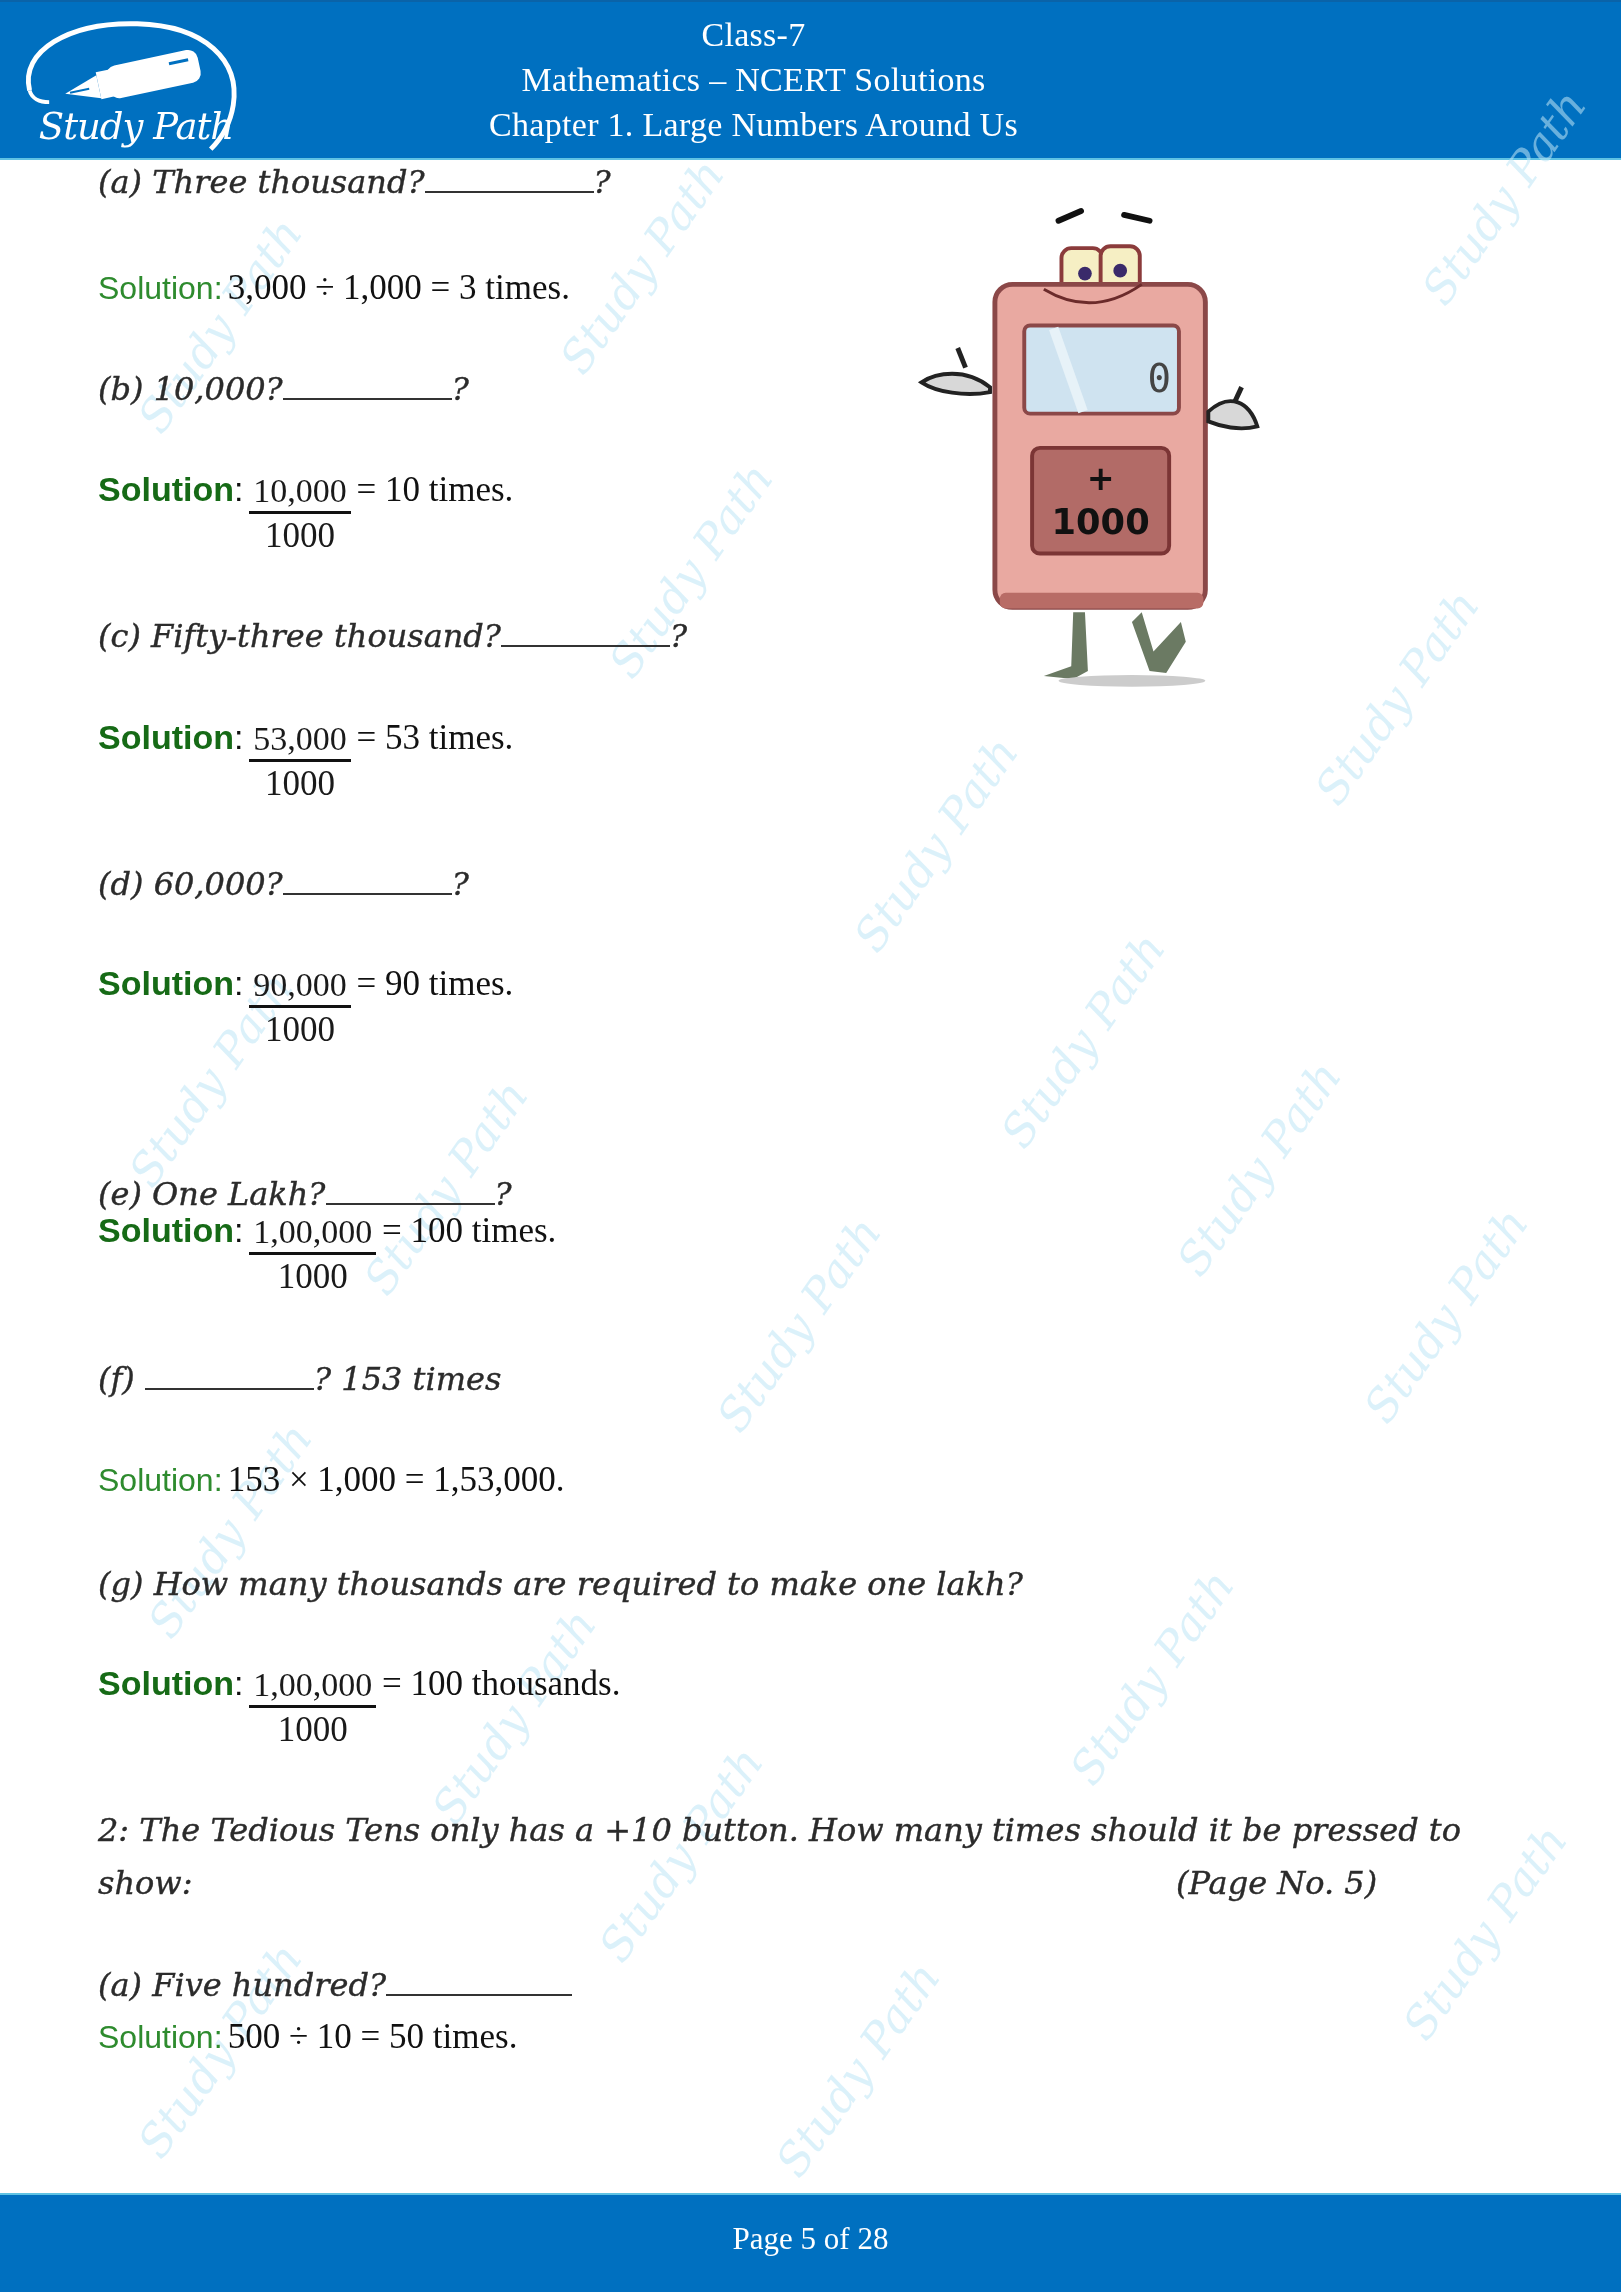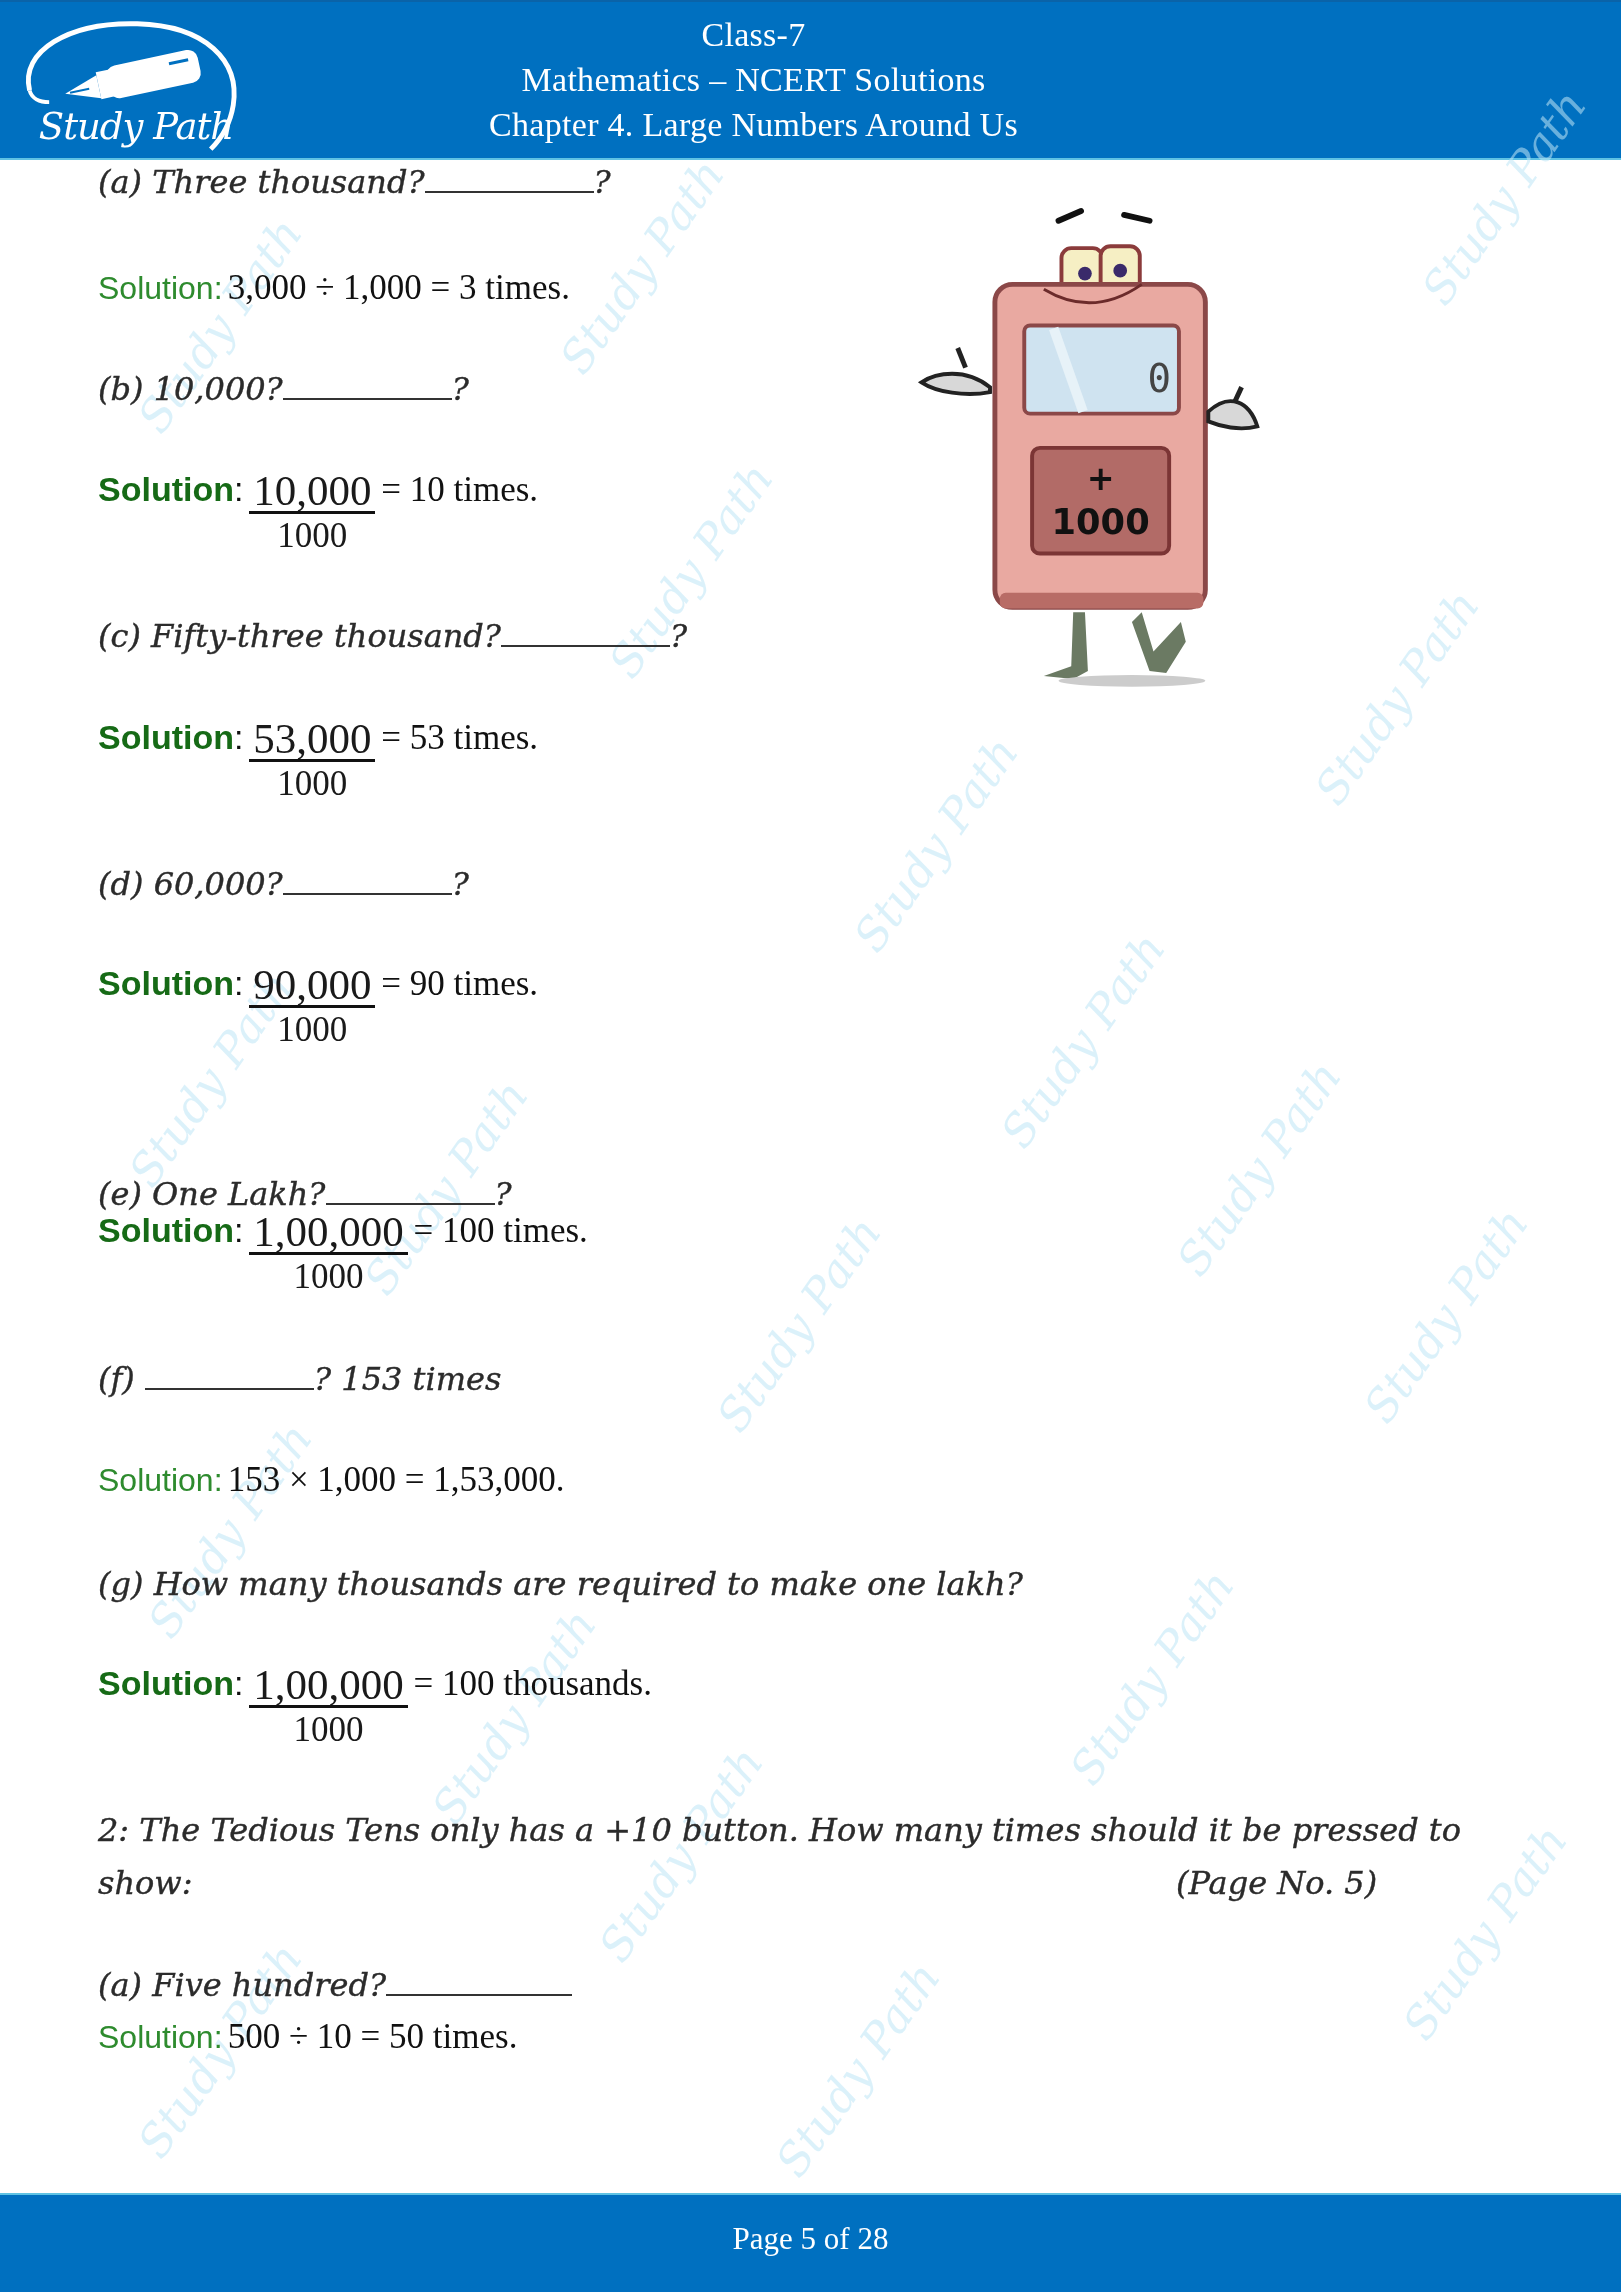--- a/index.html
+++ b/index.html
@@ -40,21 +40,21 @@
   .q {
     font-family: "DejaVu Serif", serif; font-size: 32px; color: #2b2b2b; font-style: italic;
     -webkit-text-stroke: 0.4px #2b2b2b;
   }
   .blank { display: inline-block; border-bottom: 2px solid #333; width: 169px; height: 23.5px; vertical-align: baseline; }
   .sol-label-plain { color: #2e8b2e; font-family: "Liberation Sans", sans-serif; font-size: 32px; }
   .sol-label-bold { color: #166a16; font-family: "Liberation Sans", sans-serif; font-size: 34px; font-weight: bold; }
   .math { font-family: "Liberation Serif", serif; font-size: 35px; color: #111; }
   .sol-row { display: flex; align-items: flex-start; }
   .frac { display: inline-flex; flex-direction: column; align-items: center; margin: 0 5.9px 0 2px; }
-  .frac .num { font-family: "Liberation Serif", serif; font-size: 43px; line-height: 41px; padding: 0 3.9px; }
+  .frac .num { font-family: "Liberation Serif", serif; font-size: 34px; line-height: 41px; padding: 0 3.9px; }
   .frac .bar { height: 2.9px; background: #111; align-self: stretch; }
   .frac .den { font-family: "Liberation Serif", serif; font-size: 35px; line-height: 43px; }
   .colon { font-family: "Liberation Sans", sans-serif; font-size: 34px; color: #111; margin-right: 3.9px; }
   .pageno { position: absolute; left: 1176px; }
 
   
   .mascot { position: absolute; left: 897px; top: 191px; width: 372px; height: 500px; }
 
   
   .footer {
@@ -81,21 +81,21 @@
         <path d="M90 58 L55 70 L90 82 Z" fill="#fff"></path>
         <path d="M60 70 L80 70" stroke="#0070c0" stroke-width="2"></path>
         <path d="M165 62 L185 62" stroke="#0070c0" stroke-width="3"></path>
       </g>
     </svg>
     <div class="logo-text">Study Path</div>
   </div>
   <div class="header-titles">
     <div>Class-7</div>
     <div>Mathematics – NCERT Solutions</div>
-    <div>Chapter 4. Large Numbers Around Us</div>
+    <div>Chapter 1. Large Numbers Around Us</div>
   </div>
 </div>
 
 <div class="wm" style="left:127px;top:412px;">Study Path</div>
 <div class="wm" style="left:549px;top:353px;">Study Path</div>
 <div class="wm" style="left:1411px;top:284px;">Study Path</div>
 <div class="wm" style="left:598px;top:657px;">Study Path</div>
 <div class="wm" style="left:1304px;top:784px;">Study Path</div>
 <div class="wm" style="left:118px;top:1166px;">Study Path</div>
 <div class="wm" style="left:843px;top:931px;">Study Path</div>

